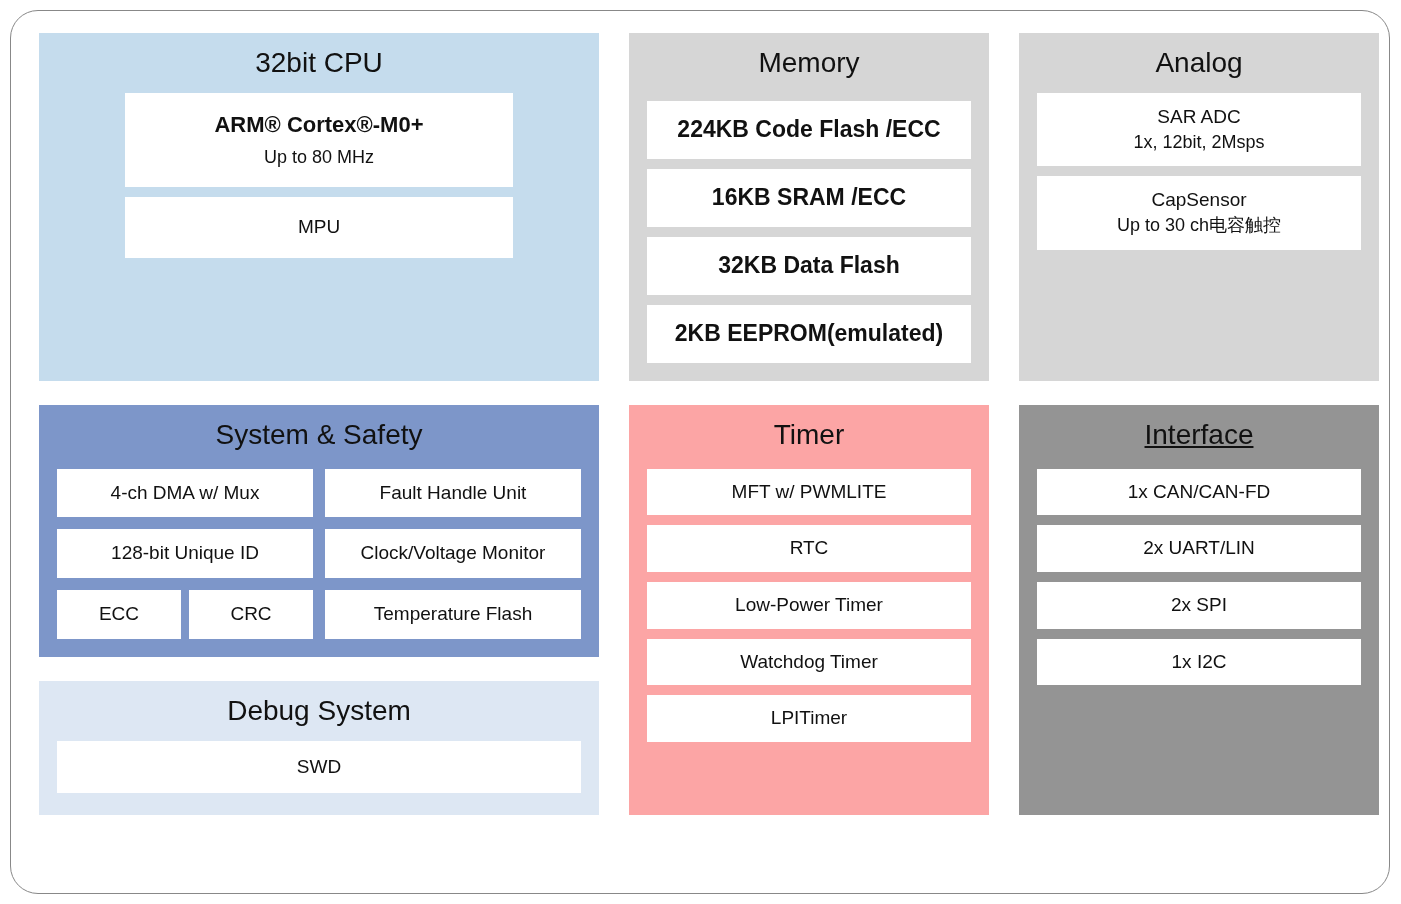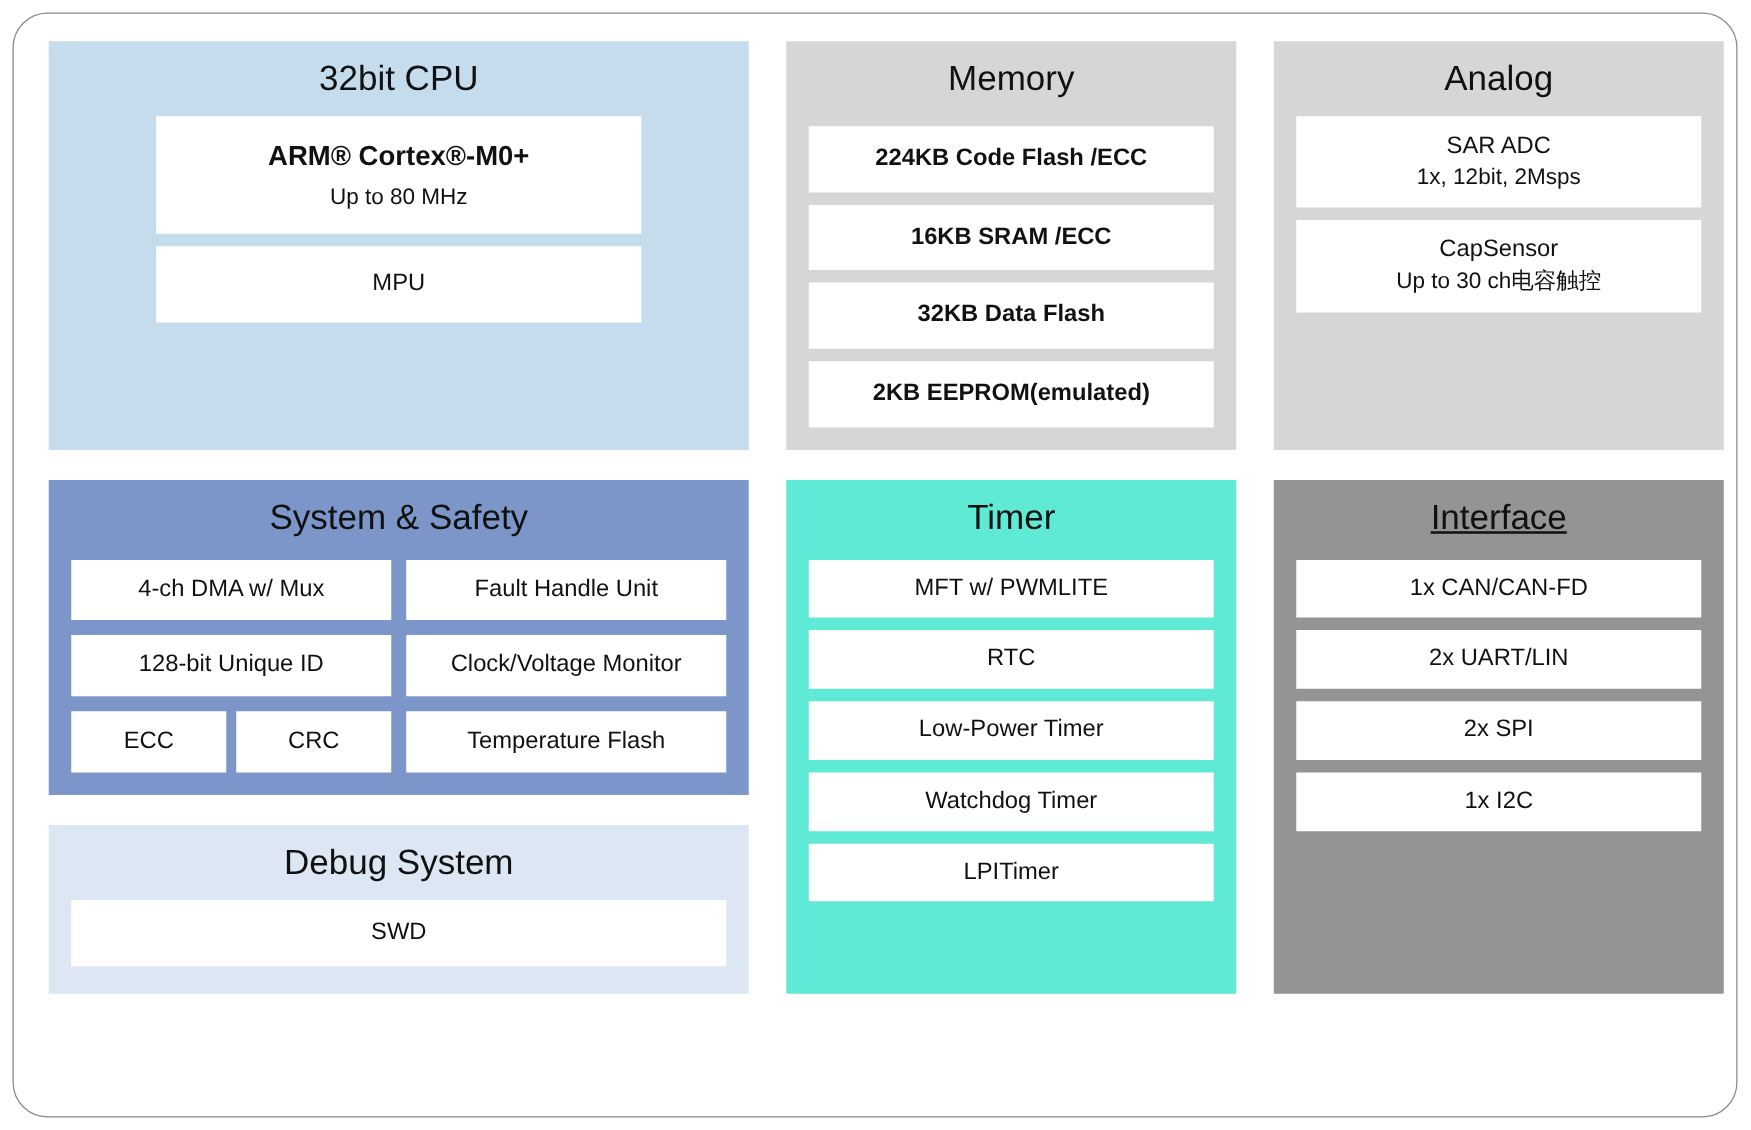--- a/index.html
+++ b/index.html
@@ -61,25 +61,25 @@
 .sys-grid .cell { margin-bottom: 0; padding: 12px 8px; font-size: 19px; }
 .ecc-crc { display: grid; grid-template-columns: 1fr 1fr; gap: 8px; }
 .ecc-crc .cell { margin-bottom: 0; }
 
 
 .dbg { background: #dde7f3; grid-column: 1; grid-row: 3; padding-bottom: 22px; }
 .dbg .cell { padding: 14px 8px; }
 
 
 .mem { background: #d6d6d6; grid-column: 2; grid-row: 1; }
-.mem .cell { font-weight: 600; padding: 14px 8px; font-size: 19px; }
+.mem .cell { font-weight: 600; padding: 14px 8px; font-size: 23px; }
 .mem .block-title { margin-bottom: 22px; }
 
 
-.tmr { background: #5eead4; grid-column: 2; grid-row: 2 / span 2; }
+.tmr { background: #fca5a5; grid-column: 2; grid-row: 2 / span 2; }
 .tmr .cell { padding: 11px 8px; }
 .tmr .block-title { margin-bottom: 18px; }
 
 
 .ana { background: #d6d6d6; grid-column: 3; grid-row: 1; }
 .ana .cell { padding: 12px 8px; }
 .ana .cell .b { display: block; font-weight: 400; }
 .ana .inner { margin-top: 6px; }
 
 

